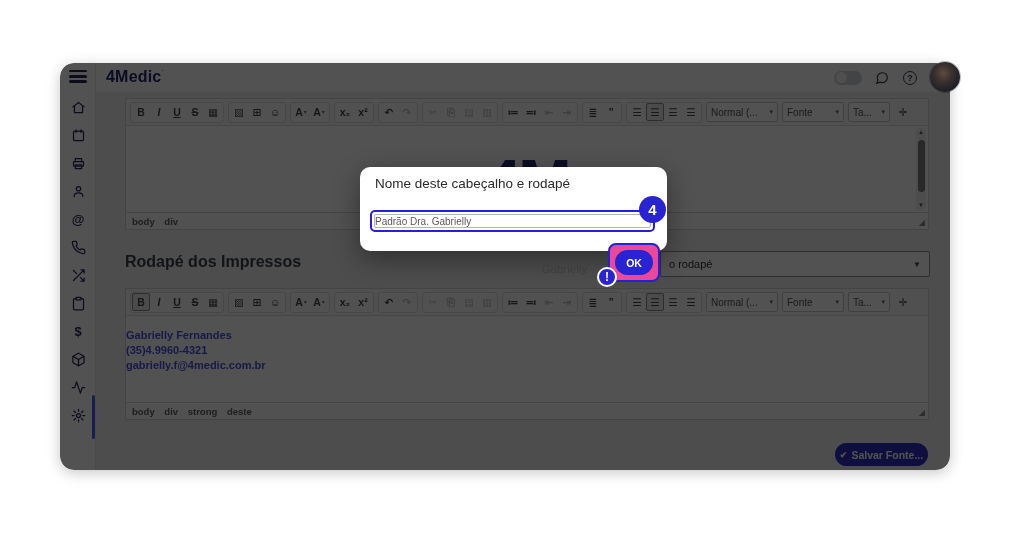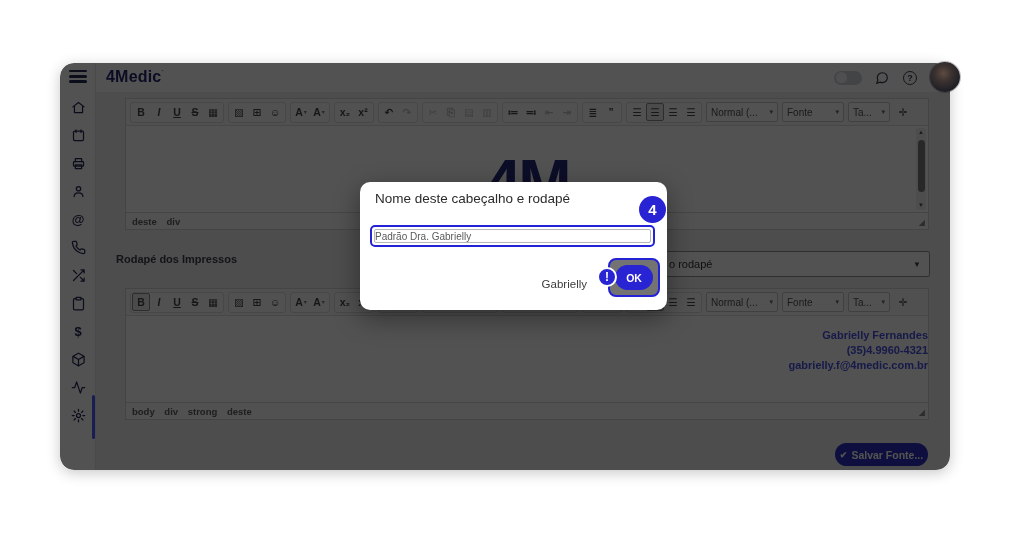--- a/index.html
+++ b/index.html
@@ -62,52 +62,52 @@
               font-size:64px; font-weight:800; letter-spacing:-3px; color:#262a7a; }
   .ed-status { height:17px; background:#fafafa; border-top:1px solid #d6d6d6; display:flex; align-items:center;
                padding:0 6px; font-size:9.5px; font-weight:bold; color:#5e5e5e; word-spacing:7px; position:relative; }
   .grip { position:absolute; right:3px; bottom:2px; font-size:8px; color:#8a8a8a; cursor:nwse-resize; }
   
   .scrollbar { position:absolute; right:2px; top:2px; width:10px; bottom:2px; background:#f0f0f0; border-radius:2px; }
   .sb-arrow { position:absolute; left:0; width:10px; height:9px; font-size:6px; color:#555; text-align:center; line-height:9px; cursor:pointer; }
   .sb-up { top:0; } .sb-down { bottom:0; }
   .sb-thumb { position:absolute; left:1.5px; top:12px; width:7px; height:52px; background:#7d7d7d; border-radius:4px; cursor:grab; }
   
-  .footer-lines { padding-top:12px; text-align:right; font-size:11px; font-weight:bold; color:#4752e0; line-height:15px; }
-
-  
-  .section-label { position:absolute; left:56px; top:190px; font-size:11px; font-weight:bold; color:#394049; }
+  .footer-lines { padding-top:12px; text-align:left; font-size:11px; font-weight:bold; color:#4752e0; line-height:15px; }
+
+  
+  .section-label { position:absolute; left:65px; top:190px; font-size:16px; font-weight:bold; color:#394049; }
   .rodape-select { position:absolute; left:600px; top:188px; width:270px; height:26px; background:#fff;
                    border:1px solid #8f9499; border-radius:2px; display:flex; align-items:center;
                    font-size:11px; color:#333; padding-left:8px; cursor:pointer; }
   .rodape-select .caret { position:absolute; right:8px; font-size:8px; color:#444; }
 
   
   .save-btn { position:absolute; left:775px; top:380px; width:93px; height:23px; background:#2d2fc0;
               border-radius:12px; color:#fff; font-size:10.5px; font-weight:bold;
               display:flex; align-items:center; justify-content:center; gap:4px; cursor:pointer; border:none; }
   .save-btn .chk { font-size:9px; }
 
   
   .overlay { position:absolute; inset:0; background:rgba(0,0,0,.68); border-radius:inherit; z-index:40; }
 
   
-  .modal { position:absolute; left:360px; top:182px; width:307px; height:128px; background:#fff;
+  .modal { position:absolute; left:360px; top:167px; width:307px; height:84px; background:#fff;
            border-radius:10px; box-shadow:0 8px 26px rgba(0,0,0,.4); z-index:60; }
   .modal-title { position:absolute; left:15px; top:9px; font-size:13.5px; color:#2b2b2b; }
   .input-annotation { position:absolute; left:10px; top:43px; width:285px; height:22px;
                       border:2px solid #2422d6; border-radius:5px; background:#fff; }
   .modal-input { position:absolute; left:2px; top:2px; right:2px; bottom:2px; border:1px solid #b5b5b5;
                  border-radius:2px; font-size:10px; color:#5a5a5a; display:flex; align-items:center;
                  font-family:"Liberation Sans","DejaVu Sans",sans-serif; }
   .cancel-btn { position:absolute; left:237px; top:96px; transform:translateX(-100%); padding-right:10px;
                 font-size:11.5px; color:#3c3c3c; background:none; border:none; cursor:pointer;
                 font-family:"Liberation Sans","DejaVu Sans",sans-serif; }
   .ok-annotation { position:absolute; left:248px; top:76px; width:52px; height:39px;
-                   border:2px solid #2422d6; border-radius:8px; background:#737373; }
+                   border:2px solid #2422d6; border-radius:8px; background:#ec4899; }
   .ok-btn { position:absolute; left:5px; top:5px; width:38px; height:25px; background:#2823d3; border:none;
             border-radius:13px; color:#fff; font-size:10.5px; font-weight:bold; cursor:pointer;
             font-family:"Liberation Sans","DejaVu Sans",sans-serif; }
   .badge { position:absolute; border-radius:50%; background:#2823d3; color:#fff; font-weight:bold;
            display:flex; align-items:center; justify-content:center; z-index:70; }
   .badge-step { left:639px; top:196px; width:27px; height:27px; font-size:15px; }
   .badge-alert { left:597px; top:267px; width:20px; height:20px; font-size:12px; border:2px solid #fff; }
 </style>
 </head>
 <body>
@@ -272,21 +272,21 @@
         </div>
       <div class="ed-content">
         <div class="big-logo">4M</div>
         <div class="scrollbar">
           <div class="sb-arrow sb-up">▲</div>
           <div class="sb-thumb"></div>
           <div class="sb-arrow sb-down">▼</div>
         </div>
       </div>
       <div class="ed-status">
-        <span>deste div</span>
+        <span>body div</span>
         <span class="grip">◢</span>
       </div>
     </div>
 
     <div class="section-label">Rodapé dos Impressos</div>
     <div class="rodape-select">
       <span>o rodapé</span>
       <span class="caret">▼</span>
     </div>
 

